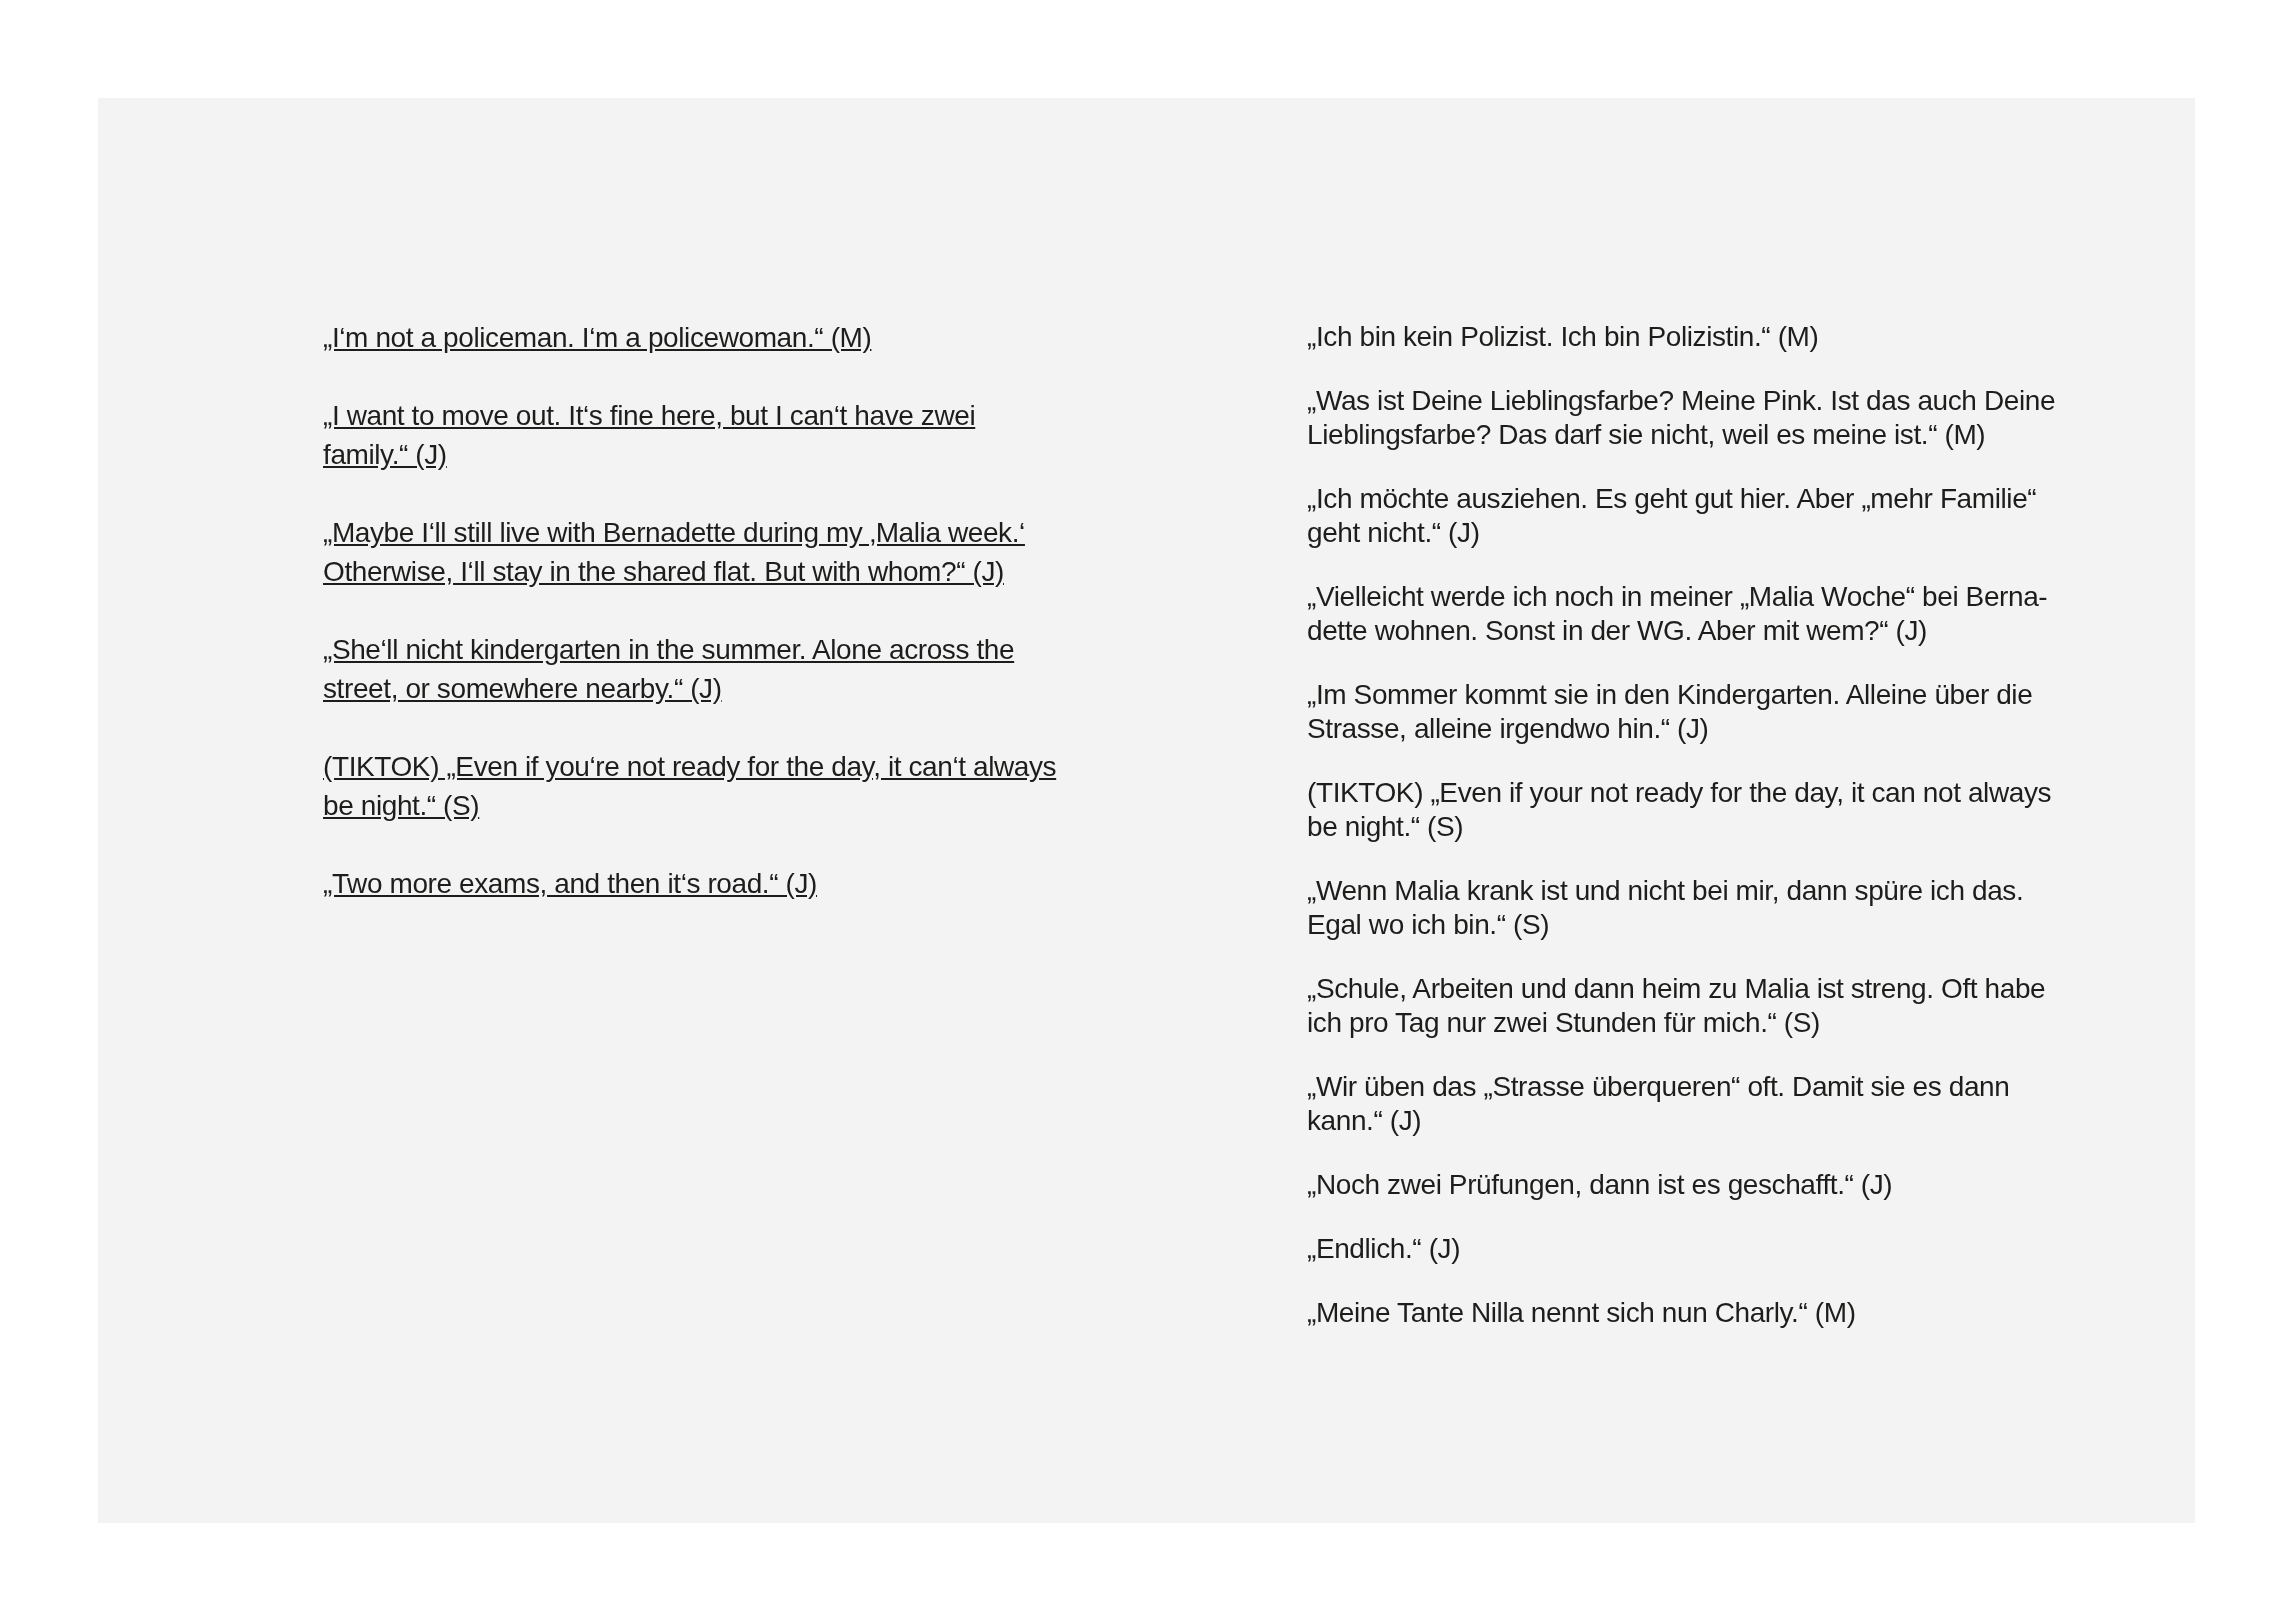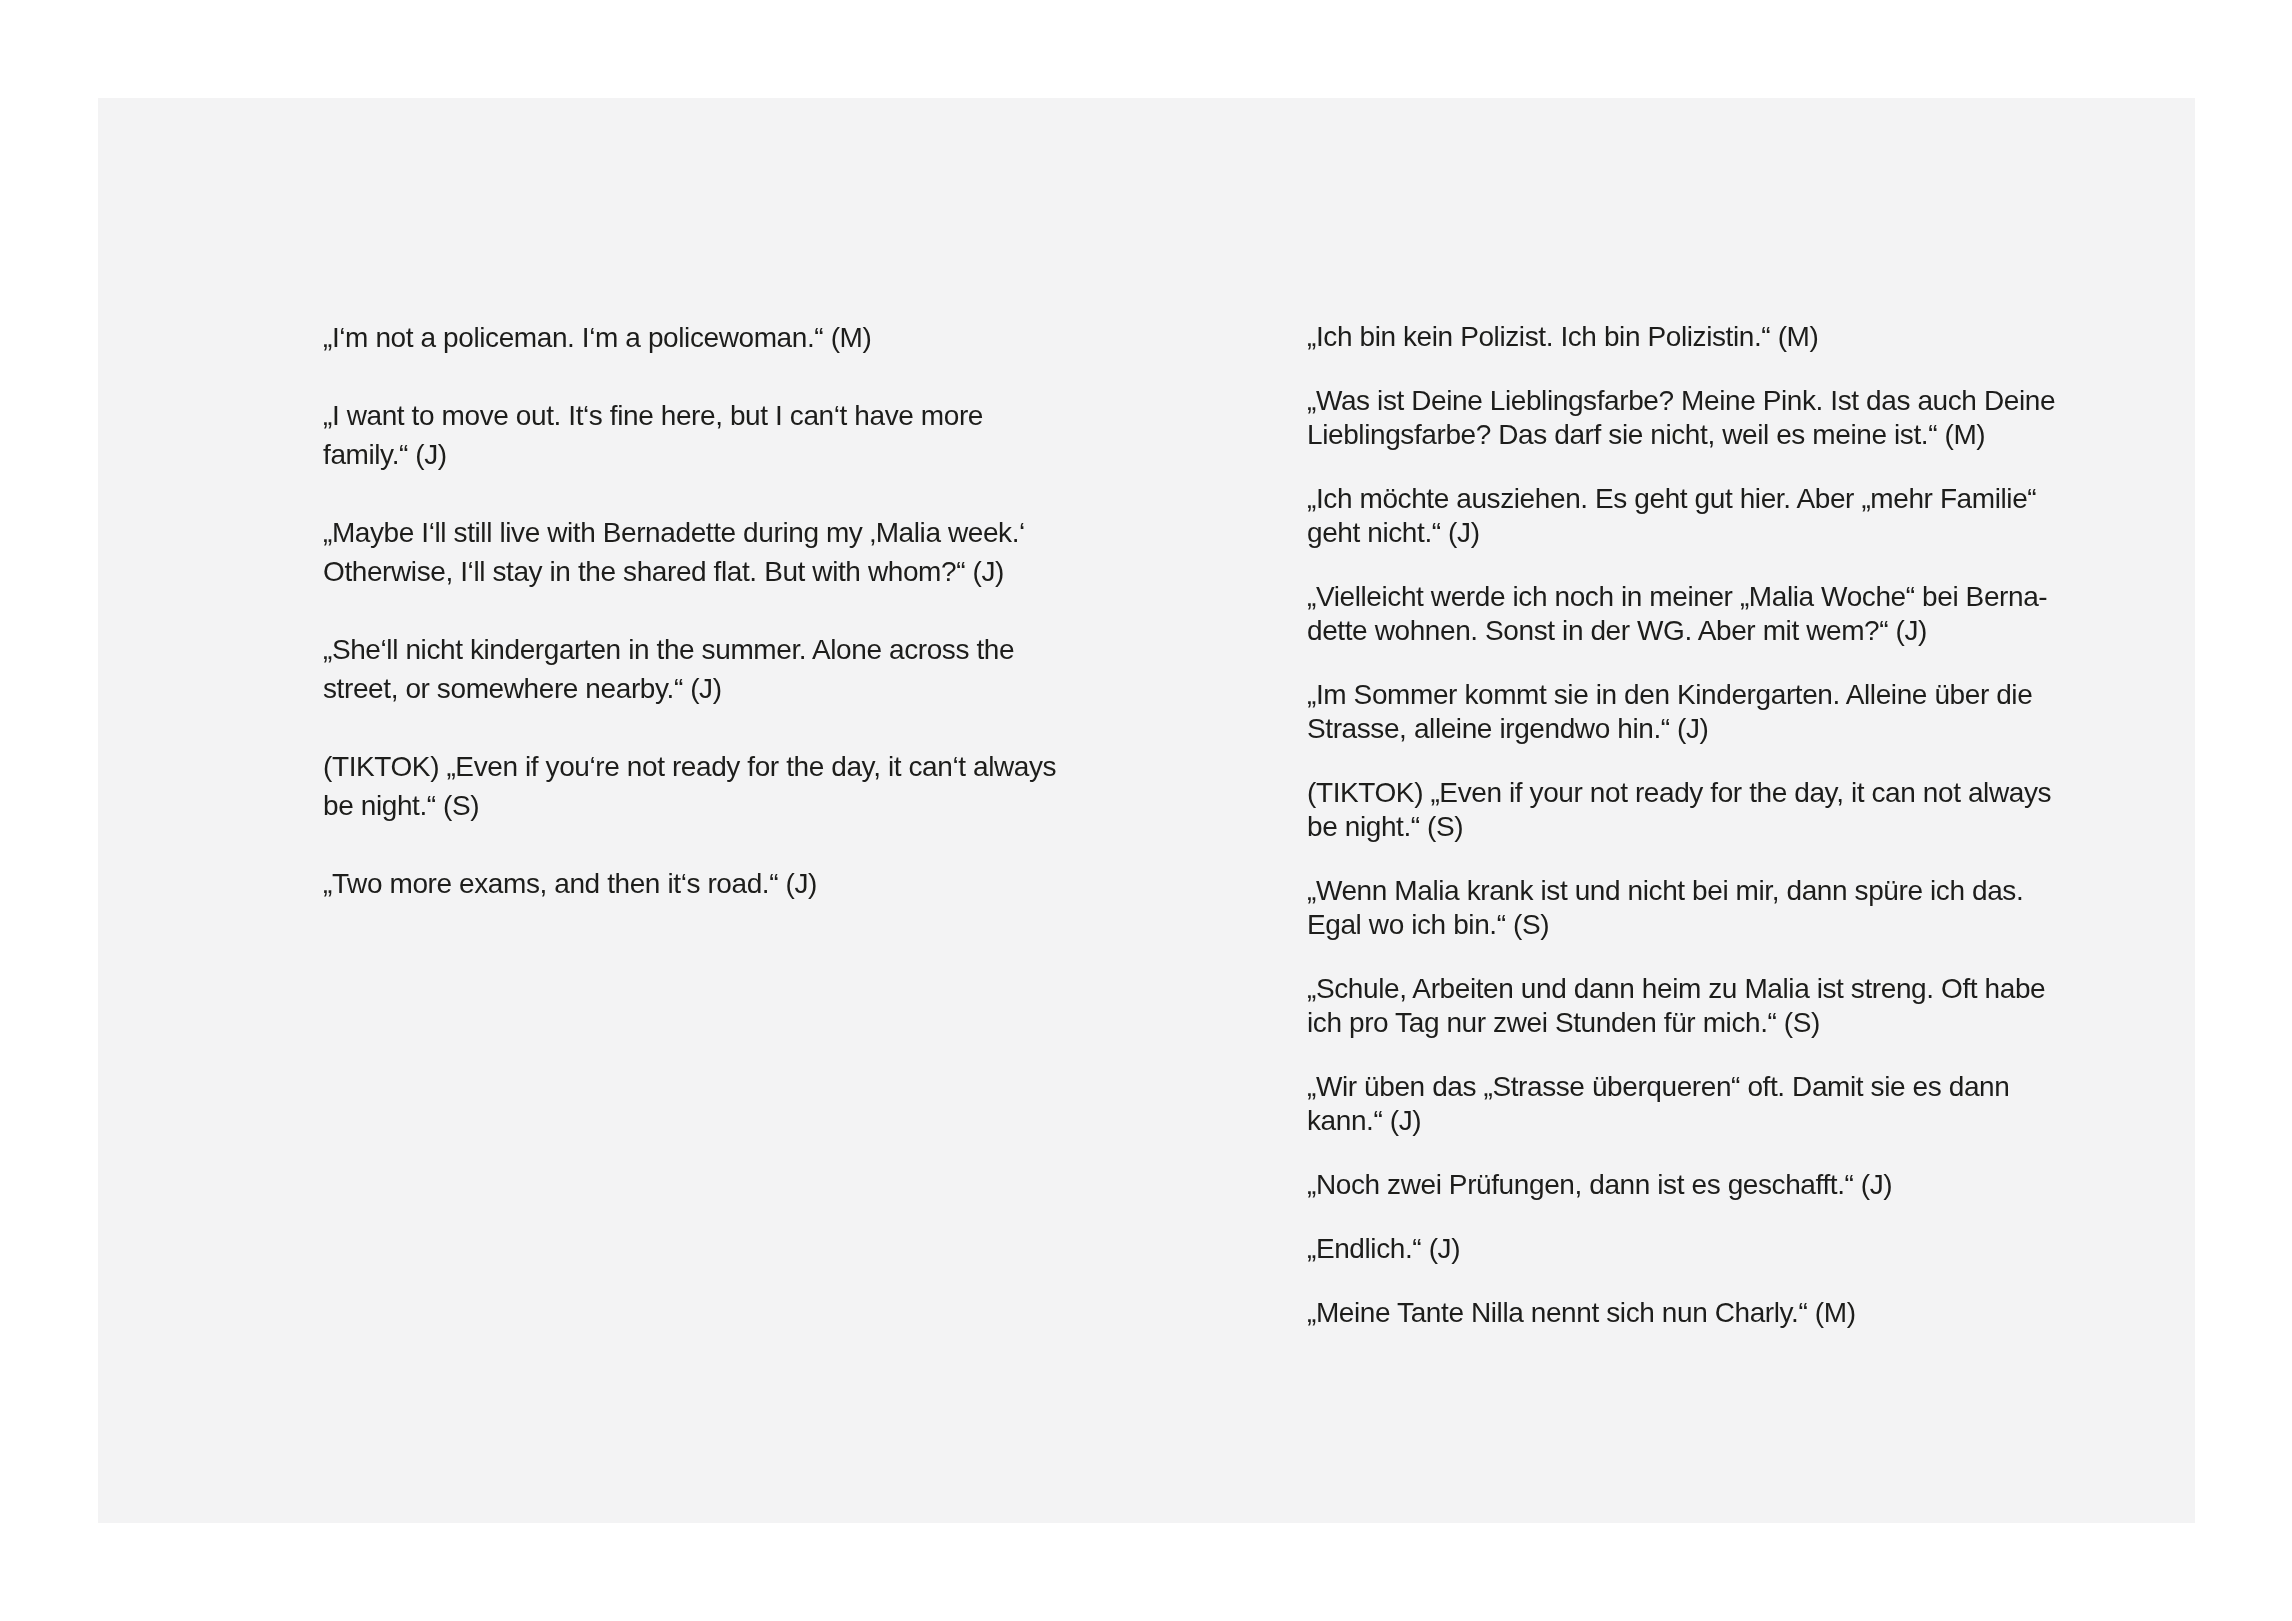--- a/index.html
+++ b/index.html
@@ -37,31 +37,31 @@
   .col-de {
     left: 1209px;
     top: 222px;
     width: 1059px;
     line-height: 34px;
   }
   .quote {
     margin: 0;
     white-space: pre-line;
   }
-  .col-en .quote { margin-bottom: 39px; }
+  .col-en .quote { margin-bottom: 39px; text-decoration: underline; }
   .col-de .quote { margin-bottom: 30px; }
 </style>
 </head>
 <body>
 
 <div class="panel">
 
   <div class="col col-en">
     <p class="quote">„I‘m not a policeman. I‘m a policewoman.“ (M)</p>
-    <p class="quote">„I want to move out. It‘s fine here, but I can‘t have more
+    <p class="quote">„I want to move out. It‘s fine here, but I can‘t have zwei
 family.“ (J)</p>
     <p class="quote">„Maybe I‘ll still live with Bernadette during my ‚Malia week.‘
 Otherwise, I‘ll stay in the shared flat. But with whom?“ (J)</p>
     <p class="quote">„She‘ll nicht kindergarten in the summer. Alone across the
 street, or somewhere nearby.“ (J)</p>
     <p class="quote">(TIKTOK) „Even if you‘re not ready for the day, it can‘t always
 be night.“ (S)</p>
     <p class="quote">„Two more exams, and then it‘s road.“ (J)</p>
   </div>
 

